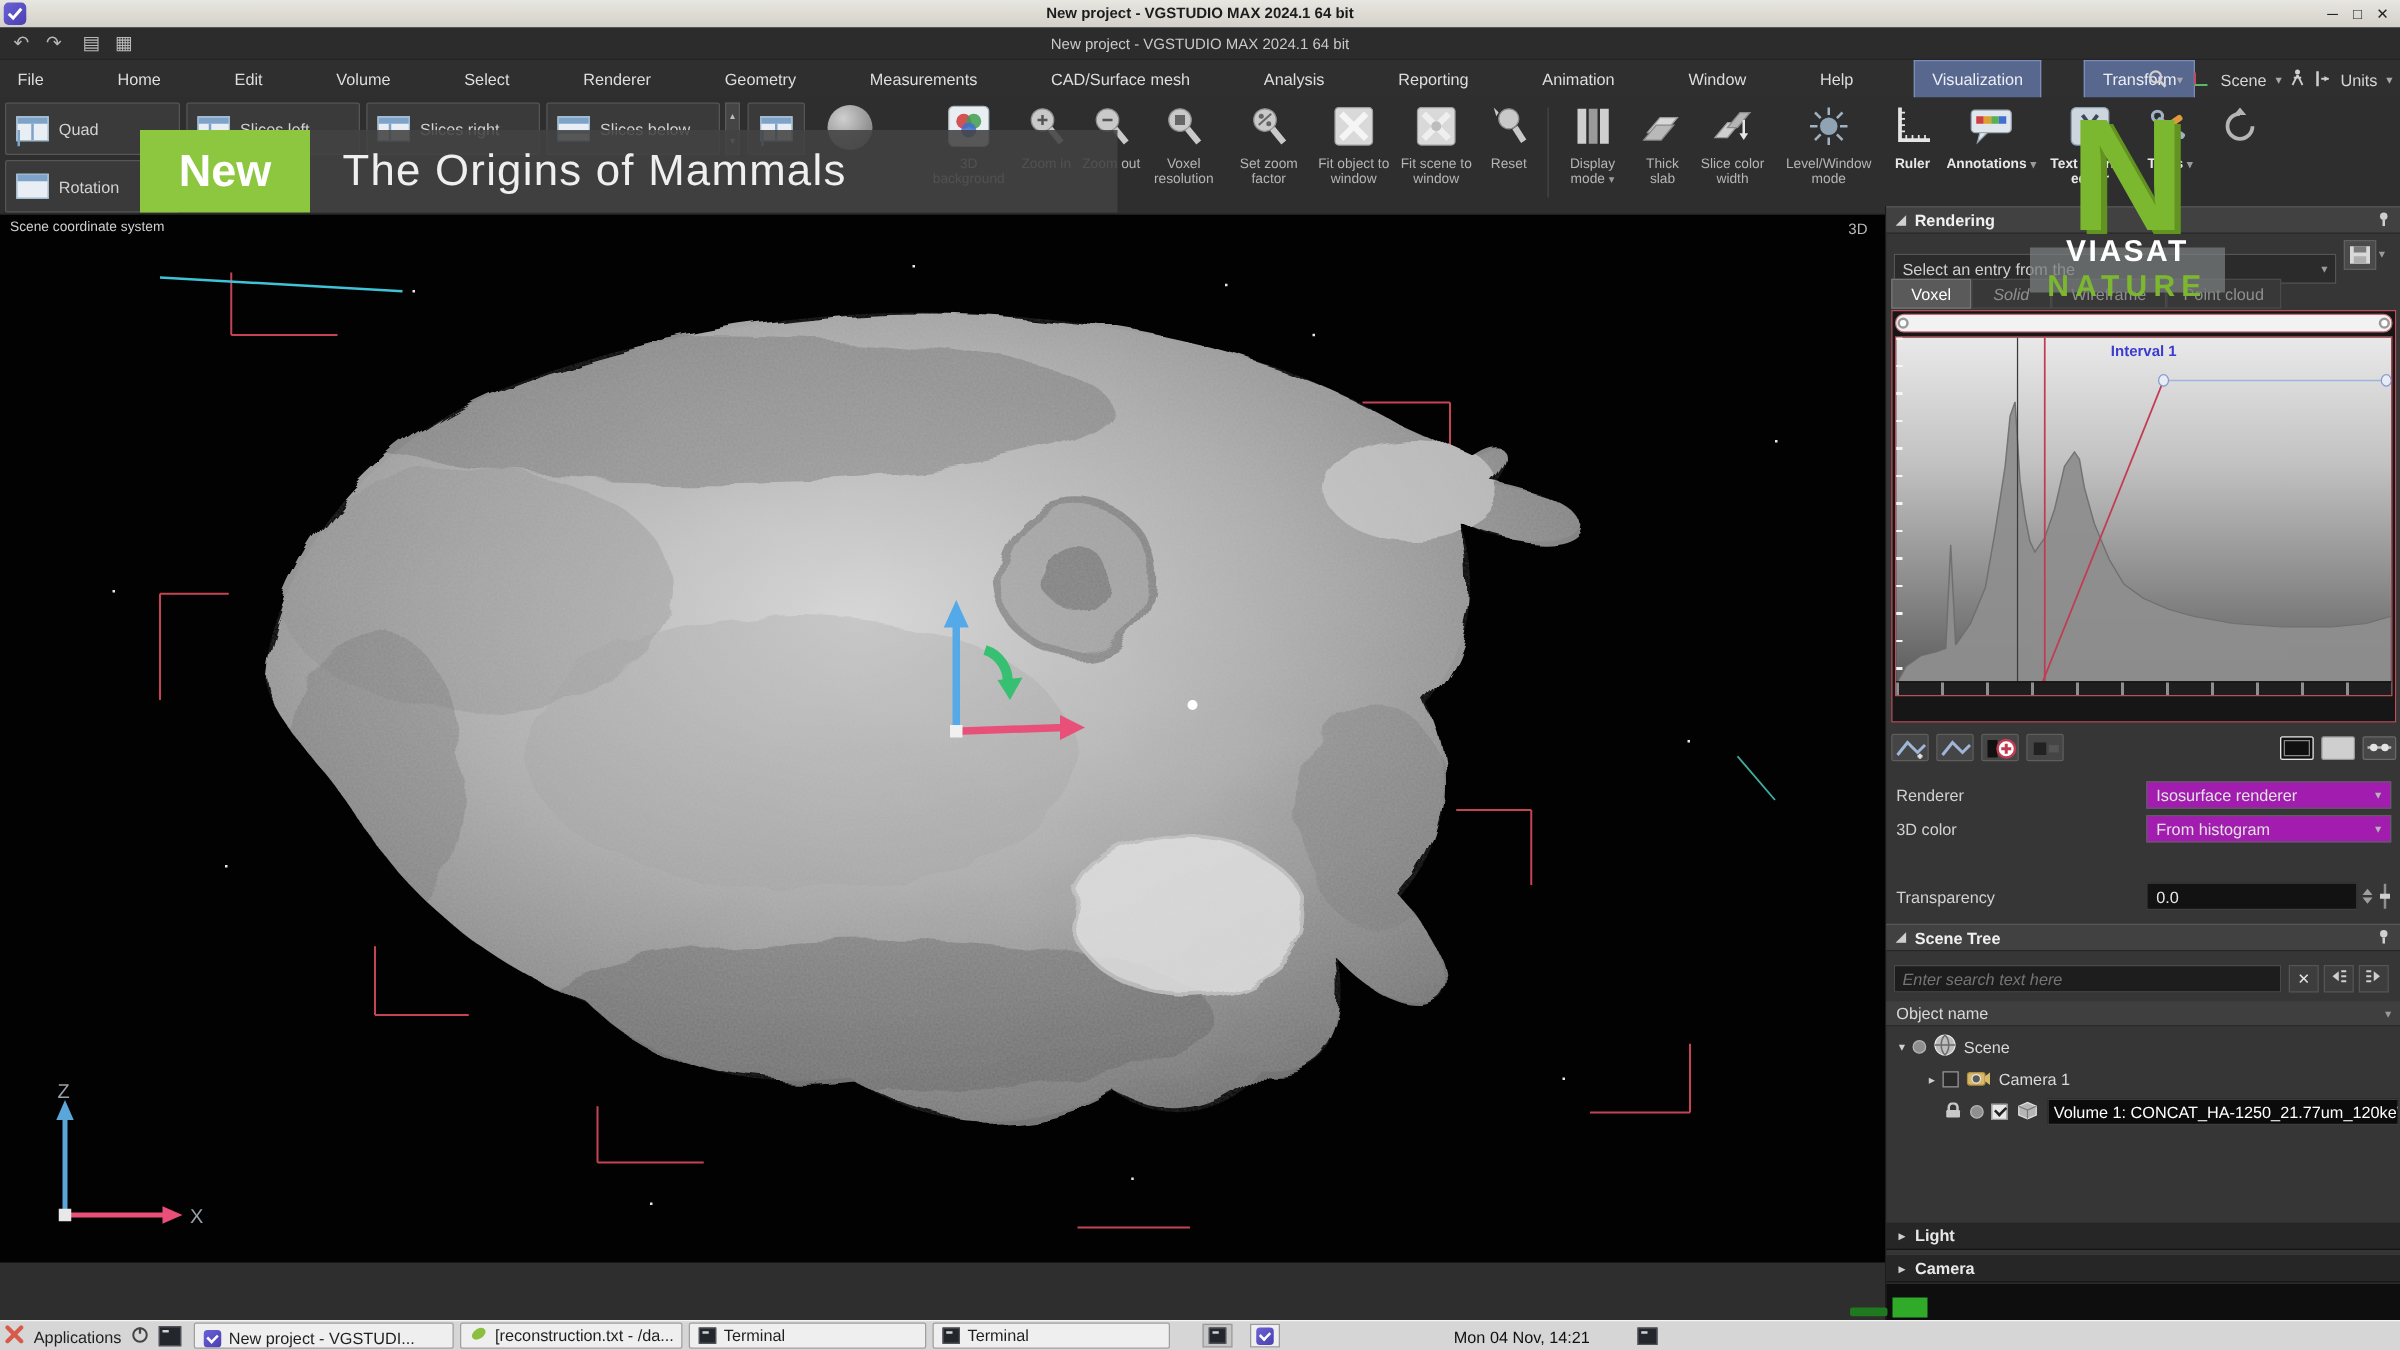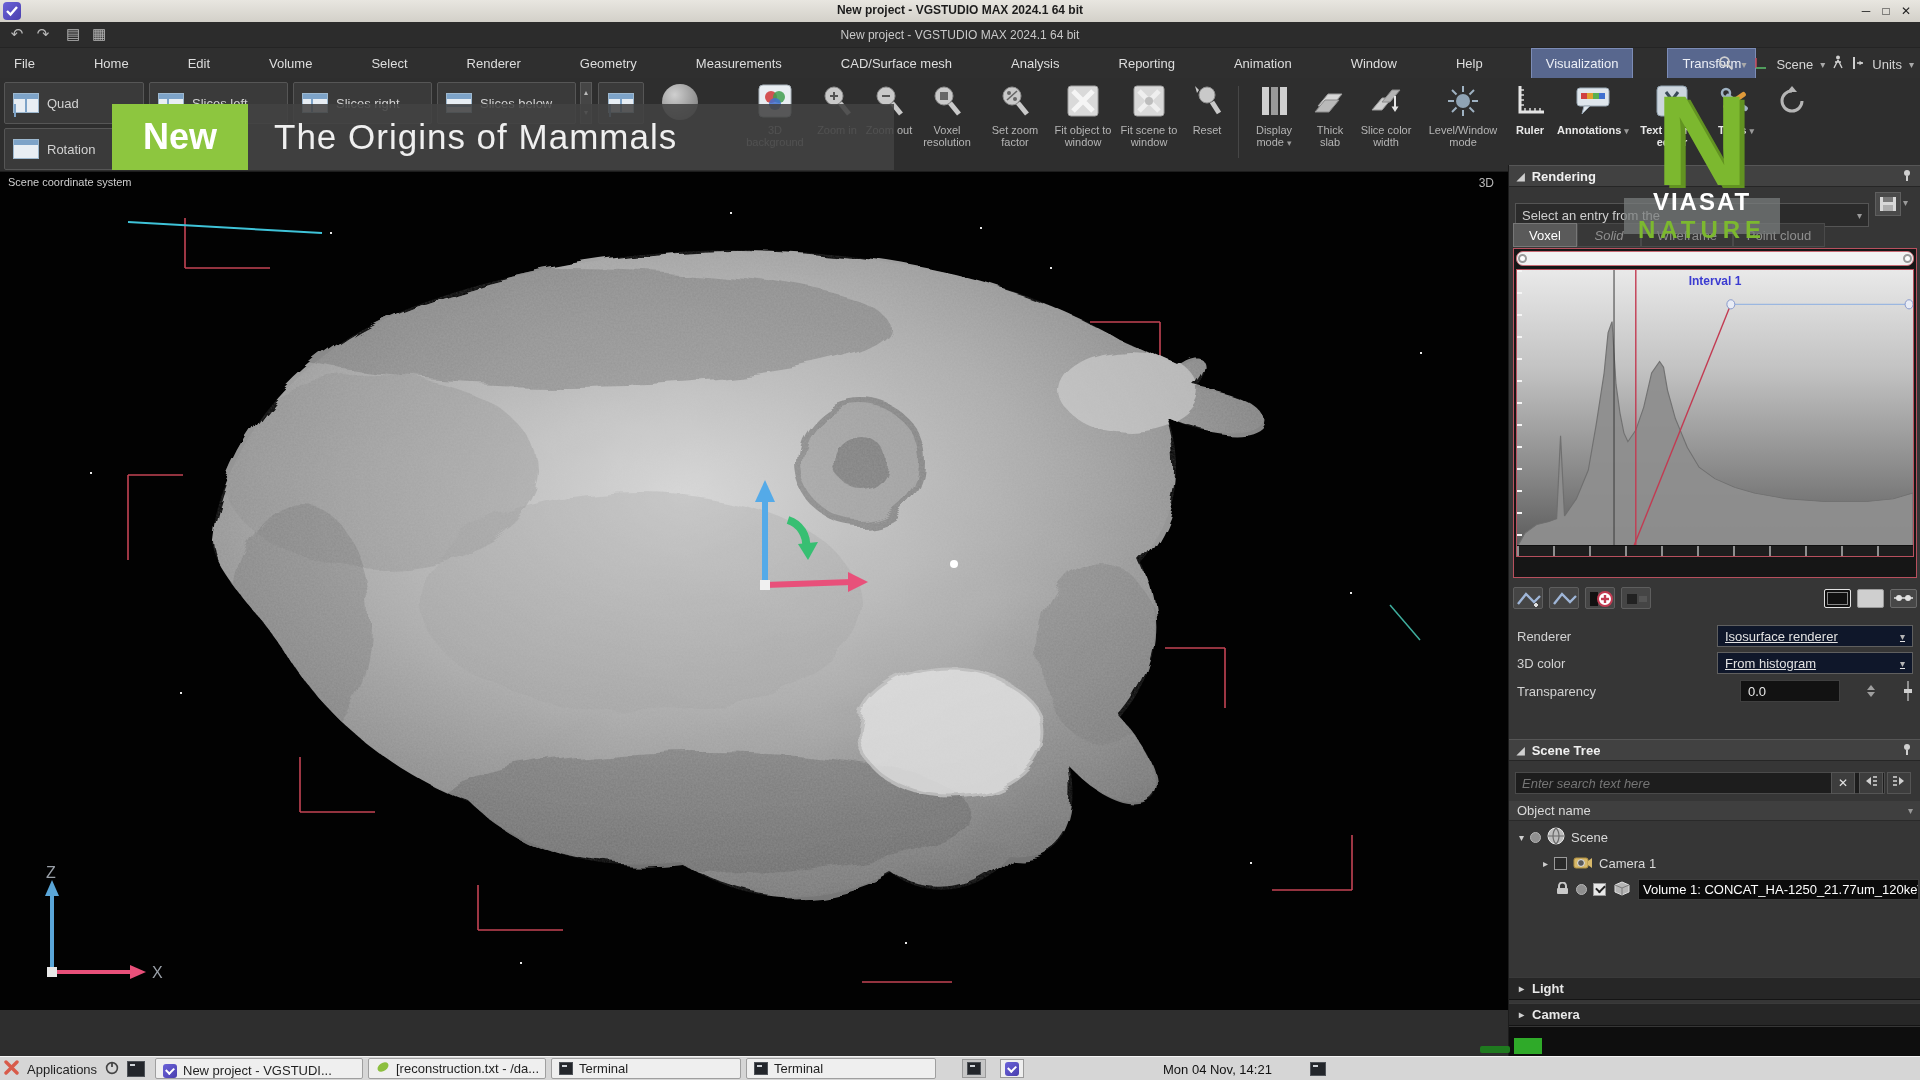--- a/index.html
+++ b/index.html
@@ -107,35 +107,35 @@
   #hist-icons { position:absolute; left:4px; top:420px; width:404px; height:26px; display:flex; gap:6px; align-items:center; }
   .hicon { width:30px; height:22px; background:#454545; border:1px solid #5e5e5e; border-radius:2px; position:relative; }
   .hicon svg { position:absolute; left:2px; top:2px; }
   .hbtn { width:27px; height:19px; border-radius:2px; }
   .hbtn.b1 { background:#101010; border:1px solid #e3e3e3;
     box-shadow:inset 0 0 0 2px #101010, inset 0 0 0 3px #888; }
   .hbtn.b2 { background:#cfcfcf; border:1px solid #9a9a9a; }
   .hbtn.b3 { background:#474747; border:1px solid #6a6a6a; }
   .field-row { position:absolute; left:8px; width:396px; height:22px; display:flex; align-items:center; }
   .field-row .flabel { width:200px; color:#d2d2d2; }
-  .fdrop { flex:1; background:#0f172a; border:1px solid #5f5f5f; height:22px; display:flex; align-items:center;
-    padding:0 7px; color:#e2e2e2;text-decoration:underline; }
+  .fdrop { flex:1; background:#a21caf; border:1px solid #5f5f5f; height:22px; display:flex; align-items:center;
+    padding:0 7px; color:#e2e2e2; }
   .fdrop .dcaret { margin-left:auto; color:#b5b5b5; font-size:10px; }
   .fnum { flex:1; background:#121212; border:1px solid #3f3f3f; height:22px; display:flex; align-items:center;
     padding:0 7px; color:#e8e8e8; }
   .fspin { display:flex; flex-direction:column; gap:2px; margin-left:4px; }
   .fspin i { width:0; height:0; border-left:4px solid transparent; border-right:4px solid transparent; }
   .fspin .up { border-bottom:5px solid #9f9f9f; }
   .fspin .dn { border-top:5px solid #9f9f9f; }
   .fslider { width:10px; height:22px; margin-left:5px; position:relative; }
   .fslider:before { content:""; position:absolute; left:4px; top:1px; bottom:1px; width:2px; background:#8f8f8f; }
   .fslider:after { content:""; position:absolute; left:1px; top:9px; width:8px; height:4px; background:#cfcfcf; }
 
   
-  #st-search { position:absolute; left:6px; top:607px; width:370px; height:22px; background:#1d1d1d;
+  #st-search { position:absolute; left:6px; top:607px; width:310px; height:22px; background:#1d1d1d;
     border:1px solid #4a4a4a; color:#9a9a9a; font-style:italic; font-size:13px; padding:0 6px;
     font-family:"Liberation Sans", sans-serif; }
   .st-btn { position:absolute; top:607px; width:24px; height:22px; background:#3d3d3d; border:1px solid #555;
     color:#e3e3e3; text-align:center; line-height:20px; font-size:12px; }
   #objname-row { position:absolute; left:0; top:636px; width:412px; height:20px; background:#3f3f3f;
     border-bottom:1px solid #2a2a2a; display:flex; align-items:center; padding:0 8px; color:#d9d9d9; }
   #objname-row .dcaret { margin-left:auto; color:#9a9a9a; font-size:10px; }
   .tree-row { position:absolute; left:0; width:412px; height:25px; display:flex; align-items:center; gap:6px;
     color:#d9d9d9; font-size:13px; }
   .chk { width:13px; height:13px; border:1px solid #9a9a9a; background:#2a2a2a; position:relative; flex:0 0 auto; }
@@ -685,21 +685,21 @@
       <span class="dcaret">▾</span>
     </span>
   </div>
   <div class="field-row" style="top:487px;">
     <span class="flabel">3D color</span>
     <span class="fdrop">
       <span>From histogram</span>
       <span class="dcaret">▾</span>
     </span>
   </div>
-  <div class="field-row" style="top:515px;gap:23px;">
+  <div class="field-row" style="top:541px;">
     <span class="flabel">Transparency</span>
     <span class="fnum">0.0</span>
     <span class="fspin">
         <i class="up"></i>
         <i class="dn"></i>
       </span>
     <span class="fslider"></span>
   </div>
 
   <div class="sec-head" style="top:574px;">

